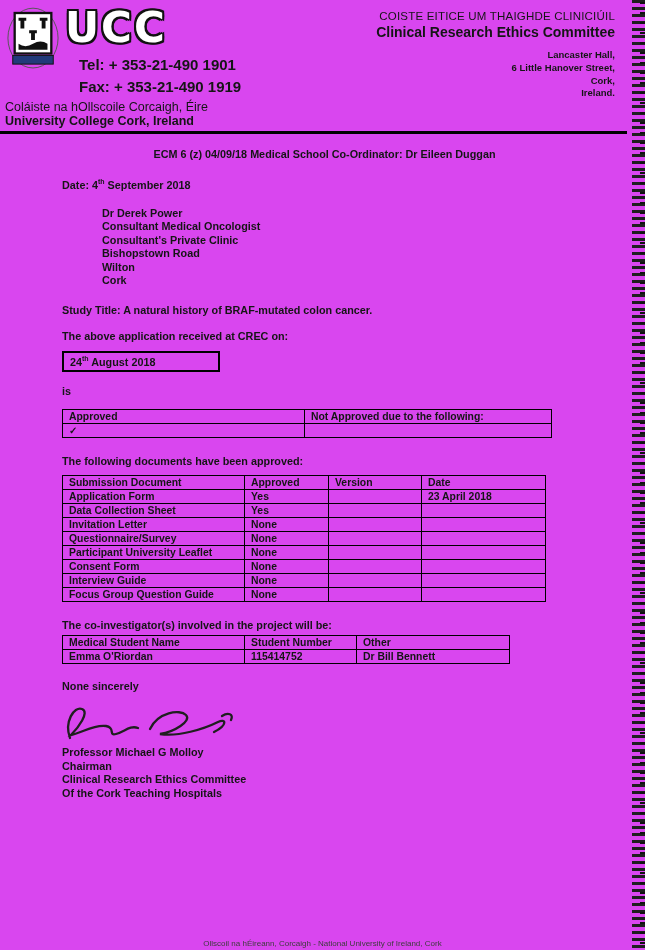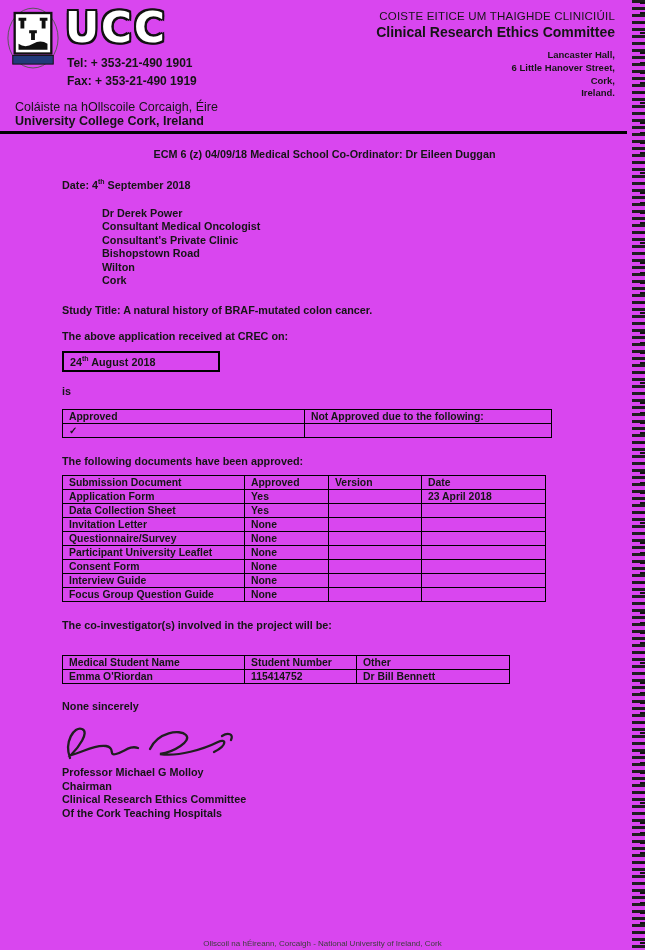--- a/index.html
+++ b/index.html
@@ -21,47 +21,47 @@
   .header { display: flex; justify-content: space-between; padding: 7px 30px 0 6px; }
   .logo-row { display: flex; align-items: flex-start; gap: 5px; }
   .logo-col { display: flex; flex-direction: column; }
   .ucc-word {
     font-family: "DejaVu Sans", sans-serif;
     font-size: 42px; font-weight: bold; letter-spacing: 2px; line-height: 0.95;
     color: #fff; margin-top: 1px;
     text-shadow: -2px -2px 0 #111, 2px -2px 0 #111, -2px 2px 0 #111, 2px 2px 0 #111,
                  -2px 0 0 #111, 2px 0 0 #111, 0 -2px 0 #111, 0 2px 0 #111;
   }
-  .contact { font-size: 12px; font-weight: bold; line-height: 1.5; margin-top: 6px; margin-left: 2px; }
+  .contact { font-size: 15px; font-weight: bold; line-height: 1.5; margin-top: 6px; margin-left: 14px; }
   .hright { text-align: right; padding-top: 3px; }
   .committee-ga { font-size: 11.5px; letter-spacing: 0.2px; }
   .committee-en { font-size: 14px; font-weight: bold; margin-top: 2px; }
   .address { margin-top: 9px; font-size: 9.5px; font-weight: bold; line-height: 1.35; }
-  .univ { padding-left: 15px; margin-top: 0px; }
+  .univ { padding-left: 5px; margin-top: 0px; }
   .univ-ga { font-size: 12.5px; }
   .univ-en { font-size: 12.5px; font-weight: bold; }
   .rule { height: 3px; background: #000; margin: 3px 18px 0 0; }
 
   .content { padding: 0 58px 0 62px; font-size: 10.8px; font-weight: bold; }
   .ref { text-align: center; margin-top: 14px; }
   .date { margin-top: 18px; }
   sup { font-size: 7px; }
   .recipient div { line-height: 1.25; margin-left: 40px; }
   .recipient { margin-top: 16px; }
   .study { margin-top: 16px; }
   .received { margin-top: 14px; }
   .datebox { display: inline-block; border: 2px solid #000; padding: 2px 12px 3px 6px; margin-top: 9px; min-width: 158px; }
   .is { margin-top: 13px; }
 
   table { border-collapse: collapse; font-size: 10.4px; font-weight: bold; table-layout: fixed; }
   th, td { border: 1.6px solid #000; padding: 1px 6px; text-align: left; height: 14px; overflow: hidden; white-space: nowrap; }
   .approval { margin-top: 12px; width: 490px; }
   .approval .mark-row td { height: 12px; font-size: 10px; }
   .documents { margin-top: 8px; width: 484px; }
-  .coinv { margin-top: 24px; width: 448px; }
+  .coinv { margin-top: 4px; width: 448px; }
   .doc-intro { margin-top: 17px; }
   .coinv-intro { margin-top: 17px; }
   .closing { margin-top: 16px; }
   .signature { margin-top: 10px; margin-left: 0px; display: block; }
   .signoff { line-height: 1.25; margin-top: -4px; }
   .footer {
     position: absolute; bottom: 2px; left: 0; width: 100%;
     text-align: center; font-size: 8px; font-weight: normal; color: #3c3c3c;
   }
 </style>

